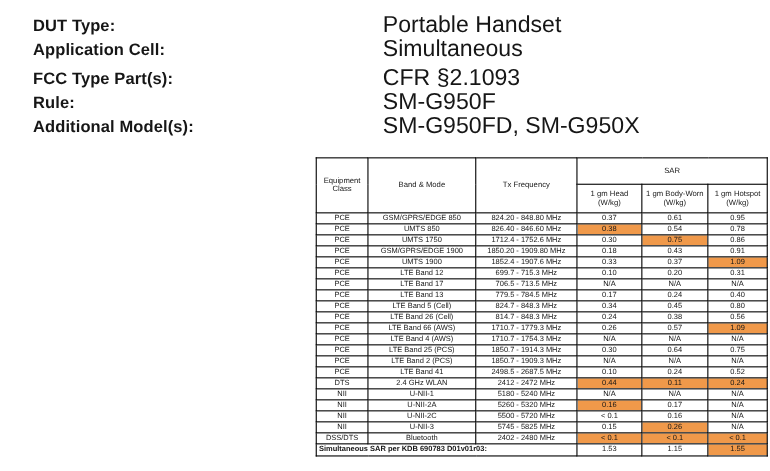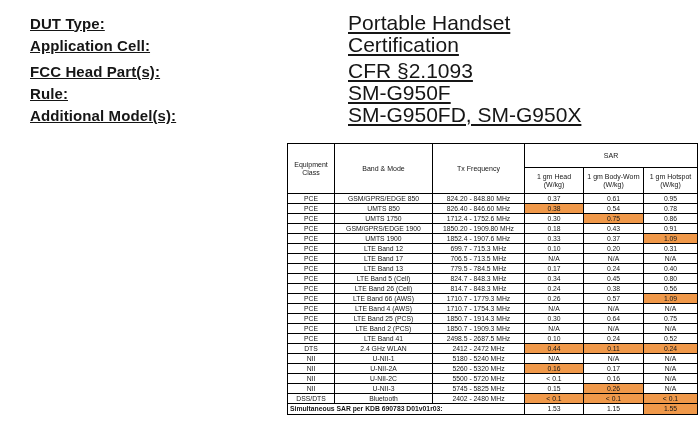--- a/index.html
+++ b/index.html
@@ -3,21 +3,21 @@
 <meta charset="utf-8">
 <style>
   html,body{margin:0;padding:0;}
   body{
     width:700px;height:428px;position:relative;background:#ffffff;
     font-family:"Liberation Sans","DejaVu Sans",sans-serif;color:#161616;
     overflow:hidden;
   }
   
   .info-block{position:absolute;left:30px;top:12px;width:640px;}
-  .info-row{display:flex;height:22px;align-items:center;text-decoration:underline;}
+  .info-row{display:flex;height:22px;align-items:center;}
   .info-row.gap-above{margin-top:4px;}
   .info-label{width:318px;font-weight:bold;font-size:15px;letter-spacing:.1px;}
   .info-value{font-size:21px;}
   
   .sar-table-wrap{position:absolute;left:287px;top:143px;width:410px;}
   table{border-collapse:collapse;table-layout:fixed;width:410px;font-size:7px;}
   th,td{border:1px solid #000;padding:0 1px;text-align:center;vertical-align:middle;
         overflow:hidden;white-space:nowrap;}
   thead th{font-weight:normal;font-size:7px;line-height:8px;white-space:normal;}
   thead tr.top-hrow th{height:23px;}
@@ -30,24 +30,24 @@
 </head>
 <body>
 
 <div class="info-block">
   <div class="info-row">
     <div class="info-label">DUT Type:</div>
     <div class="info-value">Portable Handset</div>
   </div>
   <div class="info-row">
     <div class="info-label">Application Cell:</div>
-    <div class="info-value">Certification</div>
+    <div class="info-value">Simultaneous</div>
   </div>
   <div class="info-row gap-above">
-    <div class="info-label">FCC Head Part(s):</div>
+    <div class="info-label">FCC Type Part(s):</div>
     <div class="info-value">CFR §2.1093</div>
   </div>
   <div class="info-row">
     <div class="info-label">Rule:</div>
     <div class="info-value">SM-G950F</div>
   </div>
   <div class="info-row">
     <div class="info-label">Additional Model(s):</div>
     <div class="info-value">SM-G950FD, SM-G950X</div>
   </div>

